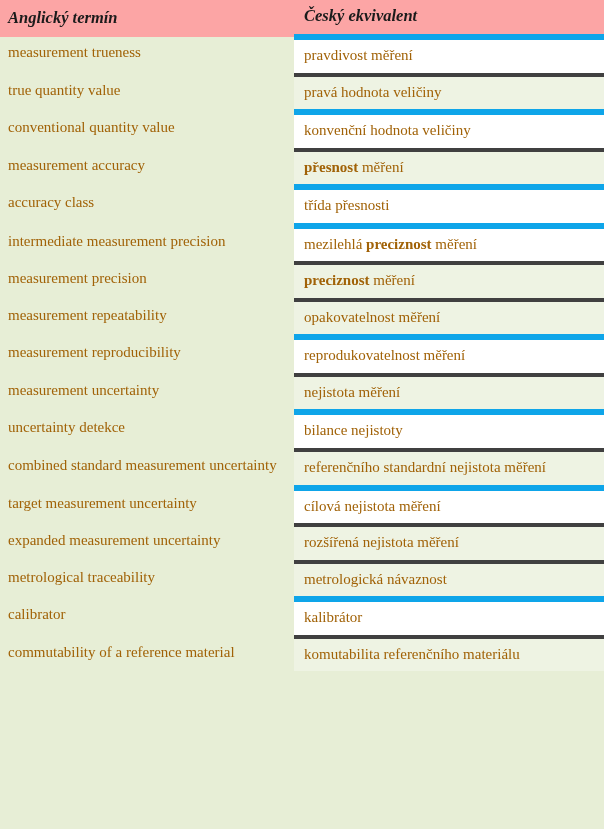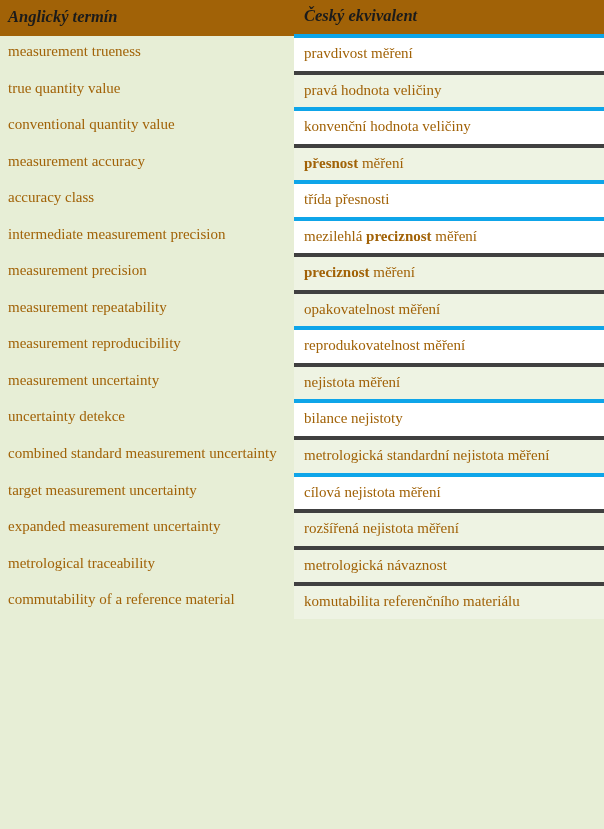--- a/index.html
+++ b/index.html
@@ -20,21 +20,21 @@
     table-layout: fixed;
   }
   .table col.c1 { width: 294px; }
   .table col.c2 { width: 310px; }
 
   .hdr td {
     font-style: italic;
     font-weight: bold;
     font-size: 16.5px;
     color: #1b1b1b;
-    background: #a16207;
+    background: #fca5a5;
     padding: 6px 8px 8px 8px;
     vertical-align: middle;
     border: none;
   }
   .hdr td.right {
     padding-left: 10px;
   }
 
   .row td {
     font-size: 15px;
@@ -50,21 +50,21 @@
   .row td.right {
     padding: 7px 8px 8px 10px;
   }
   
   .row.odd td.right { background: #ffffff; }
   .row.even td.right { background: #eef3e3; }
 
   .row td.right {
     border-top: 4px solid #404040;
   }
-  .row.odd td.right { border-top: 4px solid #0ea5e9; }
+  .row.odd td.right { border-top: 6px solid #0ea5e9; }
 
   b { font-weight: bold; font-family: Liberation Serif, serif; }
 </style>
 </head>
 <body>
 
 <table class="table">
   <colgroup>
       <col class="c1">
       <col class="c2">
@@ -115,32 +115,36 @@
       <tr class="row even">
         <td class="left">measurement uncertainty</td>
         <td class="right"><span>nejistota měření</span><b></b><span></span></td>
       </tr>
       <tr class="row odd">
         <td class="left">uncertainty detekce</td>
         <td class="right"><span>bilance nejistoty</span><b></b><span></span></td>
       </tr>
       <tr class="row even">
         <td class="left">combined standard measurement uncertainty</td>
-        <td class="right"><span>metrologická standardní nejistota měření</span><b></b><span></span></td>
+        <td class="right"><span>referenčního standardní nejistota měření</span><b></b><span></span></td>
       </tr>
       <tr class="row odd">
         <td class="left">target measurement uncertainty</td>
         <td class="right"><span>cílová nejistota měření</span><b></b><span></span></td>
       </tr>
       <tr class="row even">
         <td class="left">expanded measurement uncertainty</td>
         <td class="right"><span>rozšířená nejistota měření</span><b></b><span></span></td>
       </tr>
       <tr class="row even">
         <td class="left">metrological traceability</td>
         <td class="right"><span>metrologická návaznost</span><b></b><span></span></td>
       </tr>
+      <tr class="row odd">
+        <td class="left">calibrator</td>
+        <td class="right"><span>kalibrátor</span><b></b><span></span></td>
+      </tr>
       <tr class="row even">
         <td class="left">commutability of a reference material</td>
         <td class="right"><span>komutabilita referenčního materiálu</span><b></b><span></span></td>
       </tr>
     </tbody>
 </table>
 
 </body></html>

